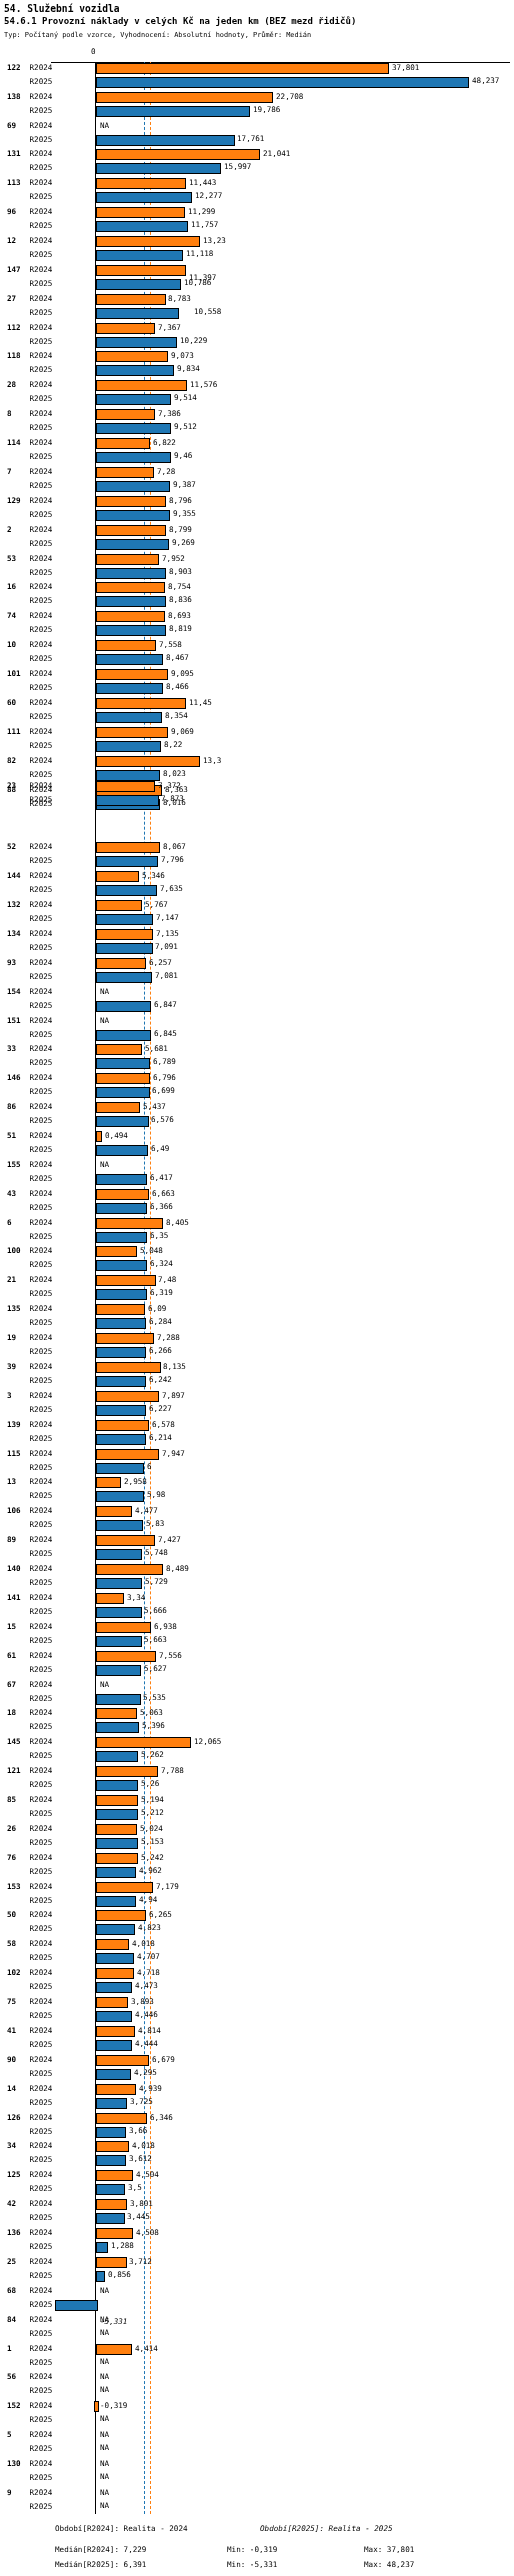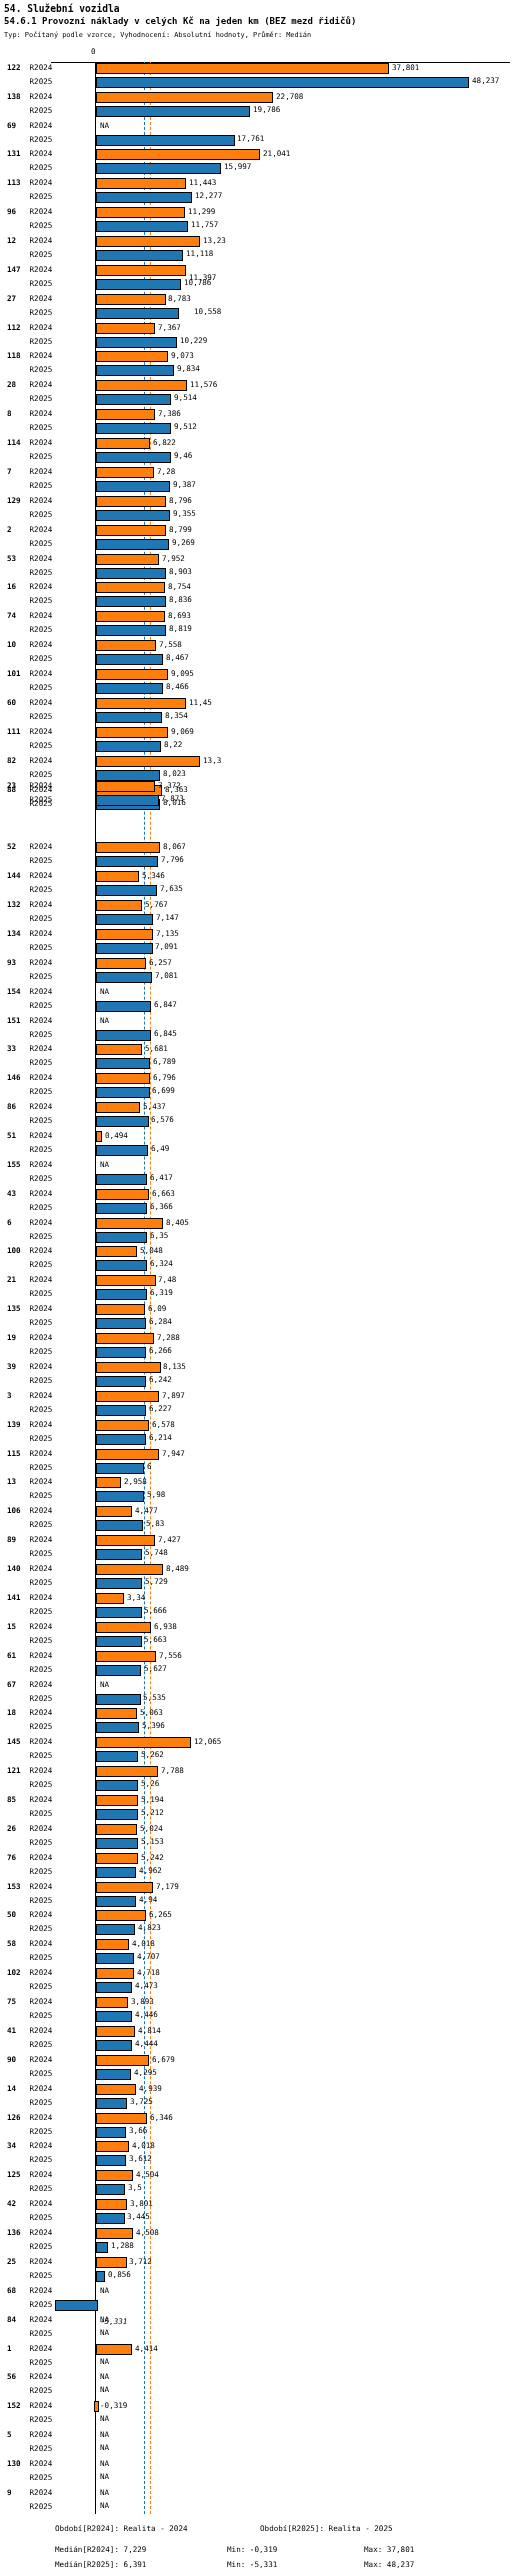--- a/index.html
+++ b/index.html
@@ -783,20 +783,20 @@
     <div class="group" style="top: 2487px;">
       <div class="gid">9</div>
       <div class="slabel" style="top: 1.4px;">R2024</div>
       <div class="val" style="top: 0.7px; left: 100px;">NA</div>
       <div class="slabel" style="top: 15px;">R2025</div>
       <div class="val" style="top: 14.4px; left: 100px;">NA</div>
     </div>
   </div>
 
 <div class="abs footer-text" style="left:55px;top:2524px;">Období[R2024]: Realita - 2024</div>
-<div class="abs footer-text" style="left:260px;top:2524px;">Období[R2025]: Realita - 2025</div>
+<div class="abs footer-text" style="left:260px;top:2524px;font-style:italic;">Období[R2025]: Realita - 2025</div>
 <div class="abs footer-text" style="left:55px;top:2545px;">Medián[R2024]: 7,229</div>
 <div class="abs footer-text" style="left:227px;top:2545px;">Min: -0,319</div>
 <div class="abs footer-text" style="left:364px;top:2545px;">Max: 37,801</div>
 <div class="abs footer-text" style="left:55px;top:2560px;">Medián[R2025]: 6,391</div>
 <div class="abs footer-text" style="left:227px;top:2560px;">Min: -5,331</div>
 <div class="abs footer-text" style="left:364px;top:2560px;">Max: 48,237</div>
 
 
 </body></html>

